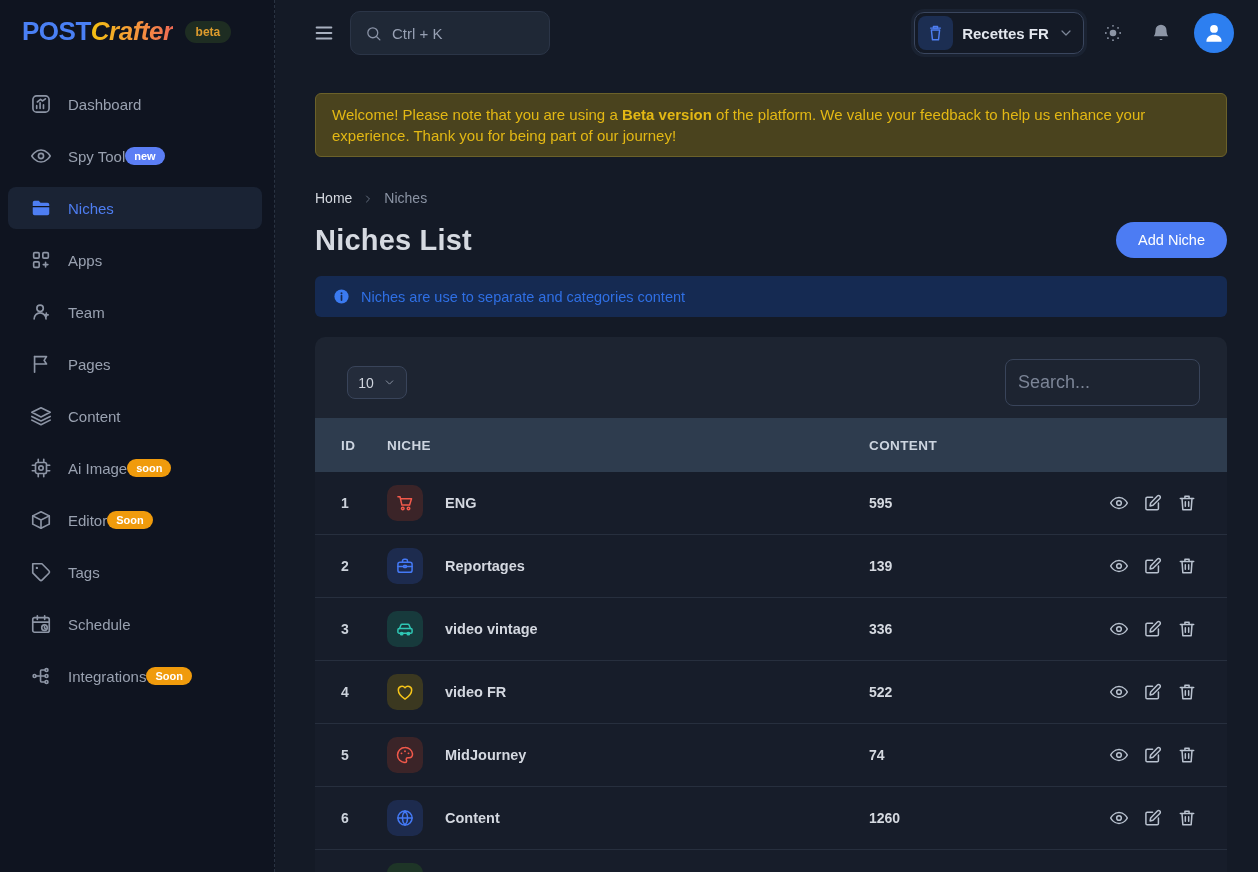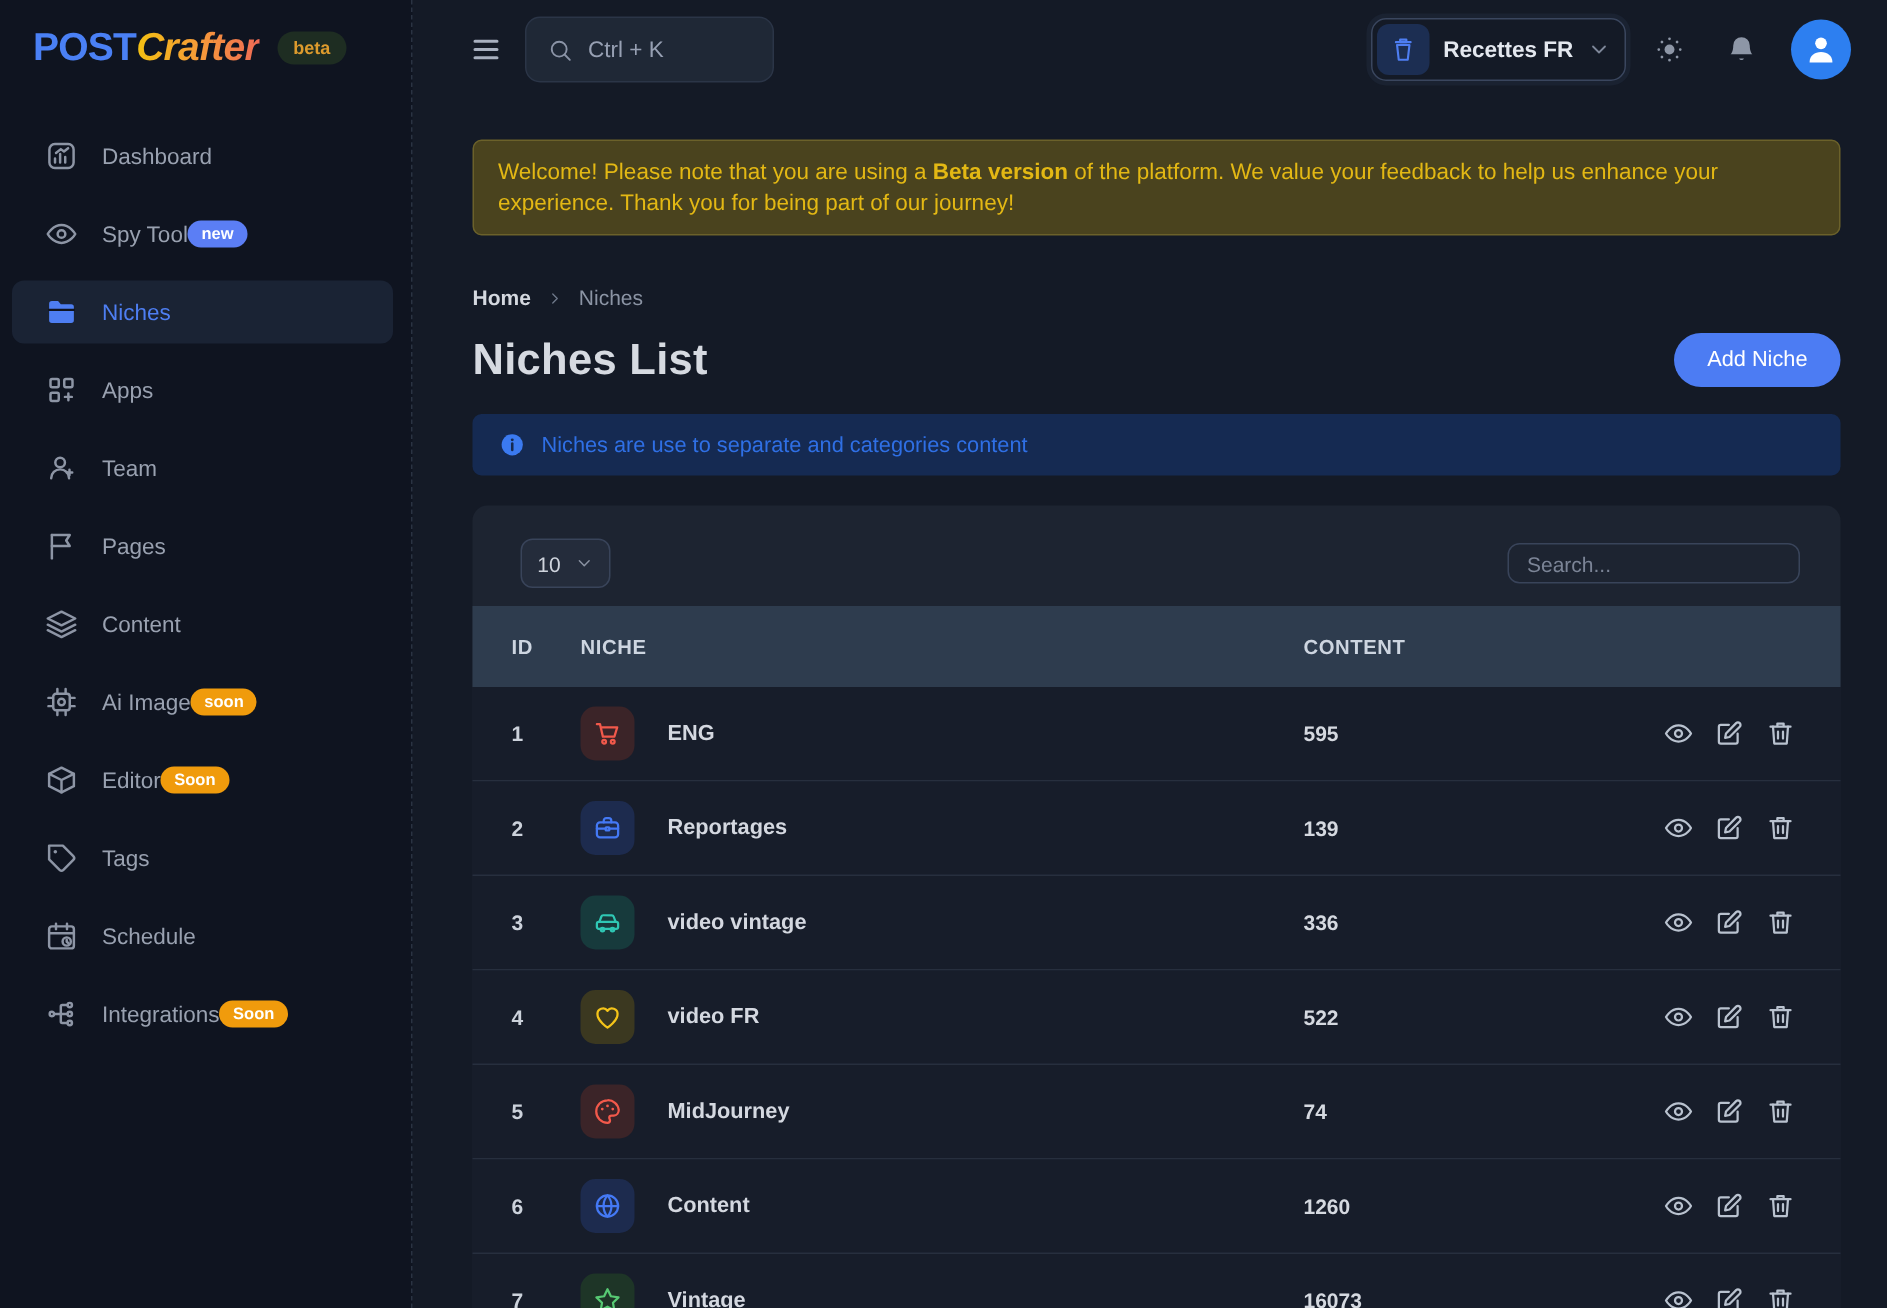--- a/index.html
+++ b/index.html
@@ -24,21 +24,21 @@
   .nav-item.active { background:#1a2334; color:#4e7ef2; }
   .nav-item.active .nav-icon { color:#4e7ef2; }
   .nav-icon svg, .icon svg { width:100%; height:100%; display:block; }
   .badge { color:#fff; font-size:11px; font-weight:700;
     padding:3px 9px; border-radius:9px; }
 
   
   .main { flex:1; display:flex; flex-direction:column; min-width:0; }
   .topbar { height:66px; display:flex; align-items:center; padding:0 24px 0 38px; flex:none; }
   .hamburger { width:22px; height:22px; color:#a8b0bf; cursor:pointer; }
-  .top-search { display:flex; align-items:center; gap:10px; width:166px; height:44px;
+  .top-search { display:flex; align-items:center; gap:10px; width:200px; height:44px;
     background:#1f2836; border:1px solid #2b3547; border-radius:10px; padding:0 14px;
     margin-left:15px; }
   .top-search .icon { width:17px; height:17px; color:#8b94a7; flex:none; }
   .top-search input { background:transparent; border:none; outline:none; color:#c7cdd8;
     font-size:15px; width:100%; font-family:"Liberation Sans", sans-serif; }
   .top-search input::placeholder { color:#97a0b3; }
   .top-right { margin-left:auto; display:flex; align-items:center; }
   .workspace { display:flex; align-items:center; width:170px; height:42px;
     border:1px solid #3a465e; border-radius:10px; padding:3px; cursor:pointer;
     box-shadow:0 0 0 3px #1a2231; }
@@ -52,42 +52,42 @@
   .avatar { width:40px; height:40px; border-radius:50%; background:#2d7ff0; color:#fff;
     margin-left:22px; display:flex; align-items:center; justify-content:center; cursor:pointer; }
   .avatar .icon { width:26px; height:26px; }
 
   
   .content { flex:1; padding:27px 31px 0 40px; overflow:hidden; }
   .welcome { background:#4a431e; border:1px solid #6b612a; border-radius:6px;
     padding:10px 16px; color:#e3b814; font-size:15px; line-height:21px; margin-bottom:33px; }
   .welcome b { font-weight:800; }
   .breadcrumb { display:flex; align-items:center; gap:10px; font-size:14px; margin-bottom:16px; }
-  .crumb-home { color:#d4d8df; font-weight:700; cursor:pointer; }
+  .crumb-home { color:#d4d8df; font-weight:400; cursor:pointer; }
   .crumb-sep { width:12px; height:12px; color:#6c7687; }
   .crumb-current { color:#8b94a4; }
   .title-row { display:flex; align-items:center; justify-content:space-between; margin-bottom:18px; }
   .page-title { font-size:29px; font-weight:800; color:#d6dae1; letter-spacing:0.2px; }
   .add-btn { background:#4c7cf3; color:#fff; border:none; border-radius:18px; height:36px;
     padding:0 22px; font-size:14.5px; font-family:"Liberation Sans", sans-serif; cursor:pointer; }
   .info-box { background:#152a52; border-radius:6px; height:41px; display:flex;
     align-items:center; gap:11px; padding:0 18px; color:#2f6fe4; font-size:14.5px;
     margin-bottom:20px; }
   .info-box .icon { width:17px; height:17px; flex:none; color:#3b7af0; }
 
   
   .card { background:#1d2431; border-radius:10px 10px 0 0; height:600px; }
   .card-controls { display:flex; align-items:center; justify-content:space-between;
     padding:22px 27px 12px 32px; }
   .page-size { display:flex; align-items:center; justify-content:center; gap:9px; width:60px;
     height:33px; background:#242c3b; border:1px solid #39445a; border-radius:8px;
     color:#cfd4dd; font-size:14px; cursor:pointer; }
   .page-size .icon { width:13px; height:13px; color:#8b93a3; }
-  .table-search { width:195px; height:27px; background:transparent; border:1px solid #39445a;
-    border-radius:8px; padding:0 12px; color:#c7cdd8; font-size:14px; outline:none;
+  .table-search { width:195px; height:47px; background:transparent; border:1px solid #39445a;
+    border-radius:8px; padding:0 12px; color:#c7cdd8; font-size:18px; outline:none;
     font-family:"Liberation Sans", sans-serif; }
   .table-search::placeholder { color:#7b8496; }
   .tgrid { display:grid; grid-template-columns:46px 482px 1fr 150px; align-items:center;
     padding:0 30px 0 26px; }
   .thead { height:54px; background:#2e3c4e; color:#cdd5e0; font-size:13.5px; font-weight:700;
     letter-spacing:0.4px; }
   .trow { height:63px; background:#171d2a; border-bottom:1px solid #272f3e; }
   .cell-id { font-weight:700; font-size:14px; color:#ccd2db; }
   .niche-cell { display:flex; align-items:center; gap:22px; }
   .icon-wrap { width:36px; height:36px; border-radius:10px; display:flex; align-items:center;

